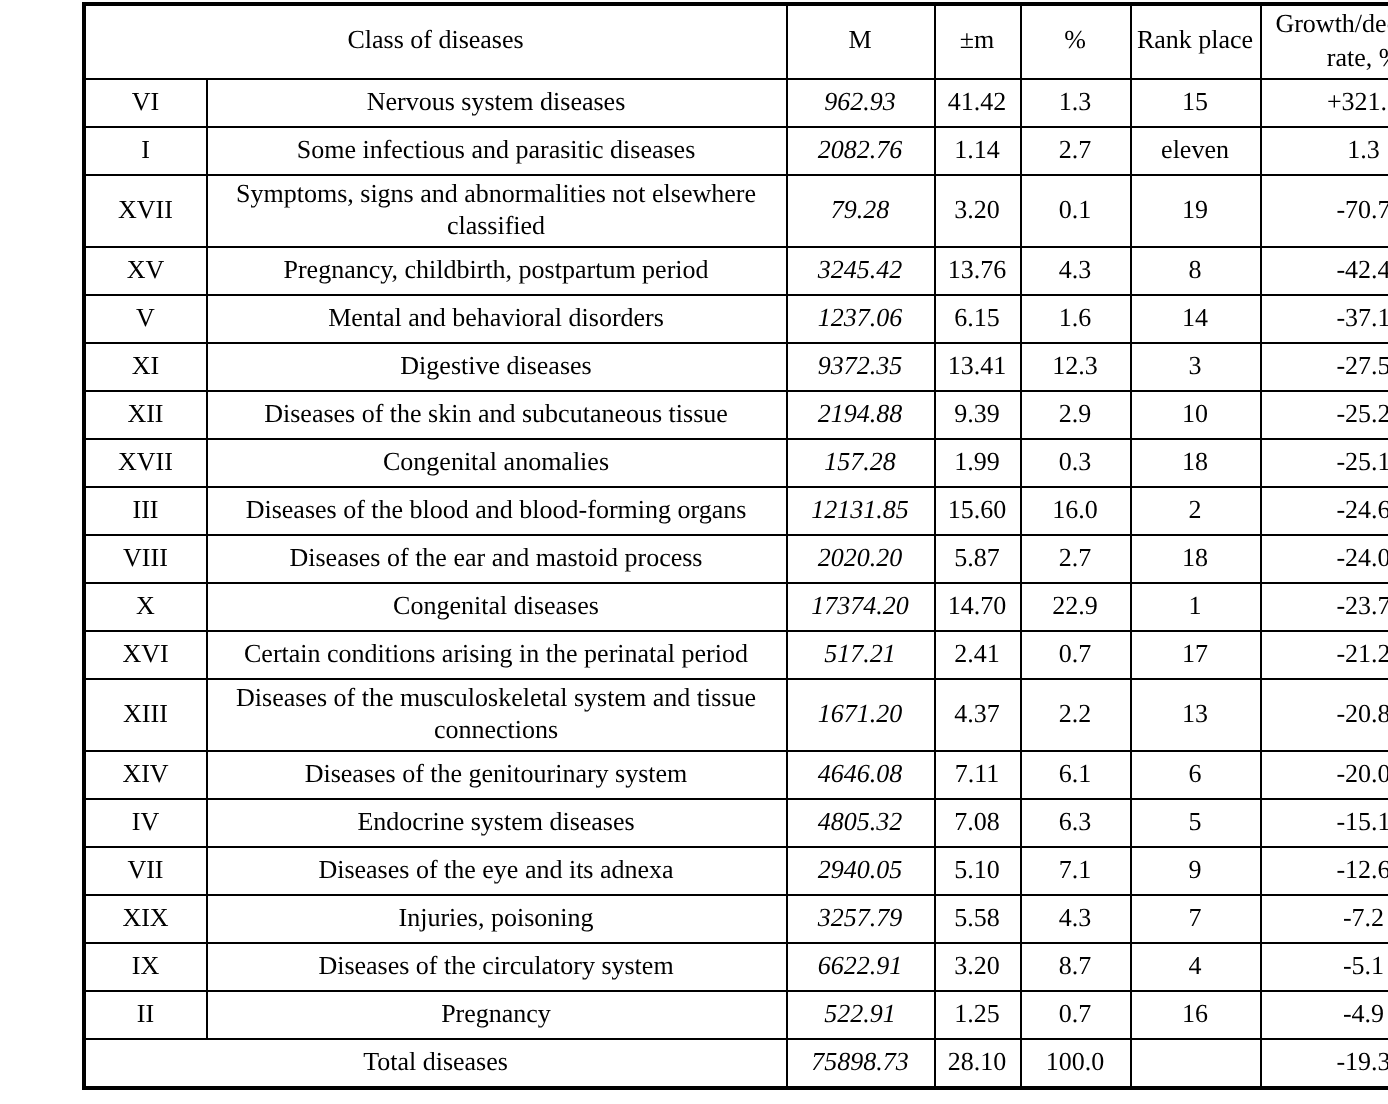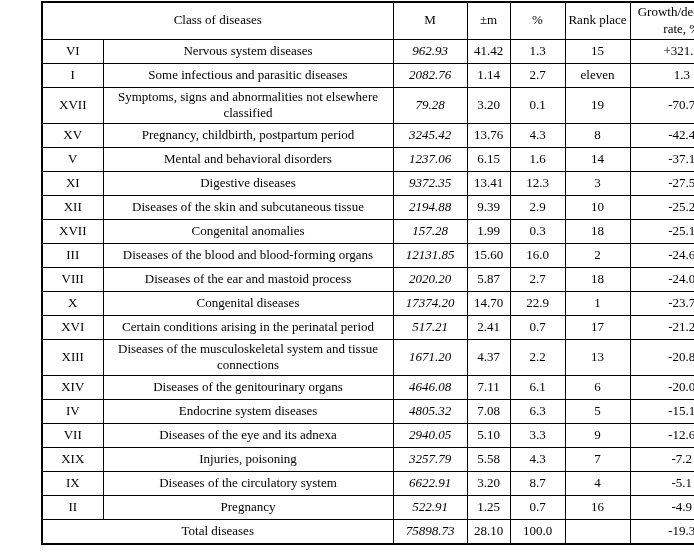--- a/index.html
+++ b/index.html
@@ -186,42 +186,42 @@
           <td class="c-code">XIII</td>
           <td class="c-name">Diseases of the musculoskeletal system and tissue connections</td>
           <td class="c-m">1671.20</td>
           <td class="c-pm">4.37</td>
           <td class="c-pct">2.2</td>
           <td class="c-rank">13</td>
           <td class="c-growth">-20.8</td>
         </tr>
         <tr>
           <td class="c-code">XIV</td>
-          <td class="c-name">Diseases of the genitourinary organs</td>
+          <td class="c-name">Diseases of the genitourinary system</td>
           <td class="c-m">4646.08</td>
           <td class="c-pm">7.11</td>
           <td class="c-pct">6.1</td>
           <td class="c-rank">6</td>
           <td class="c-growth">-20.0</td>
         </tr>
         <tr>
           <td class="c-code">IV</td>
           <td class="c-name">Endocrine system diseases</td>
           <td class="c-m">4805.32</td>
           <td class="c-pm">7.08</td>
           <td class="c-pct">6.3</td>
           <td class="c-rank">5</td>
           <td class="c-growth">-15.1</td>
         </tr>
         <tr>
           <td class="c-code">VII</td>
           <td class="c-name">Diseases of the eye and its adnexa</td>
           <td class="c-m">2940.05</td>
           <td class="c-pm">5.10</td>
-          <td class="c-pct">3.3</td>
+          <td class="c-pct">7.1</td>
           <td class="c-rank">9</td>
           <td class="c-growth">-12.6</td>
         </tr>
         <tr>
           <td class="c-code">XIX</td>
           <td class="c-name">Injuries, poisoning</td>
           <td class="c-m">3257.79</td>
           <td class="c-pm">5.58</td>
           <td class="c-pct">4.3</td>
           <td class="c-rank">7</td>

